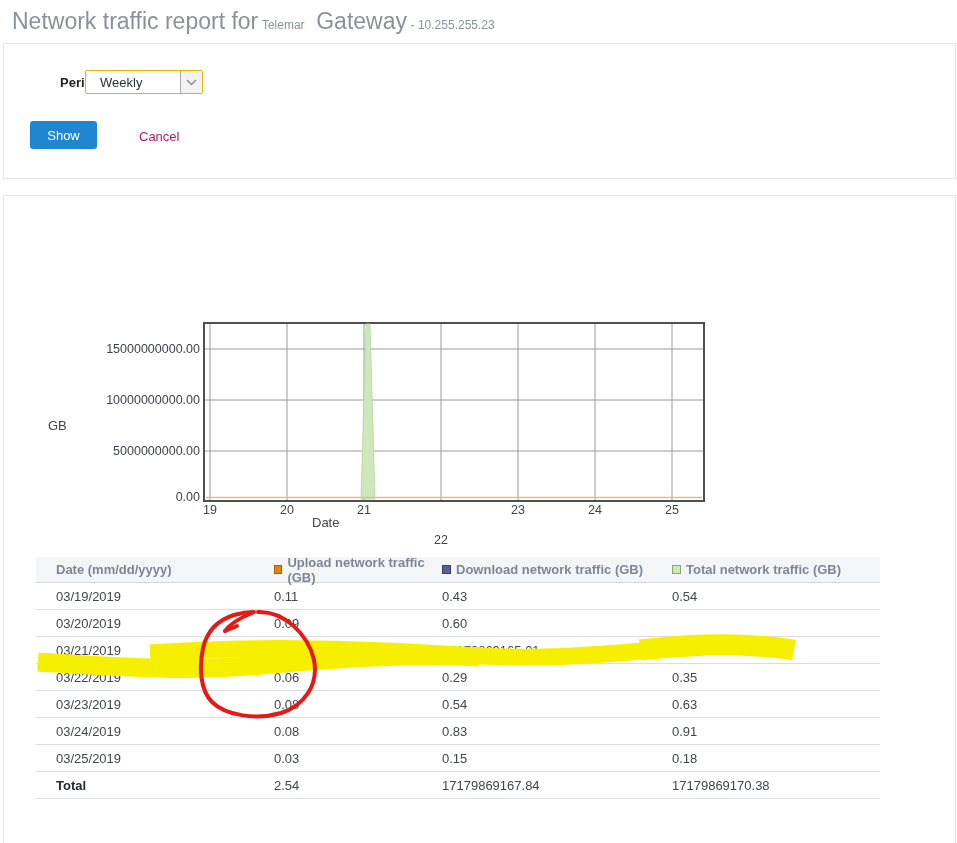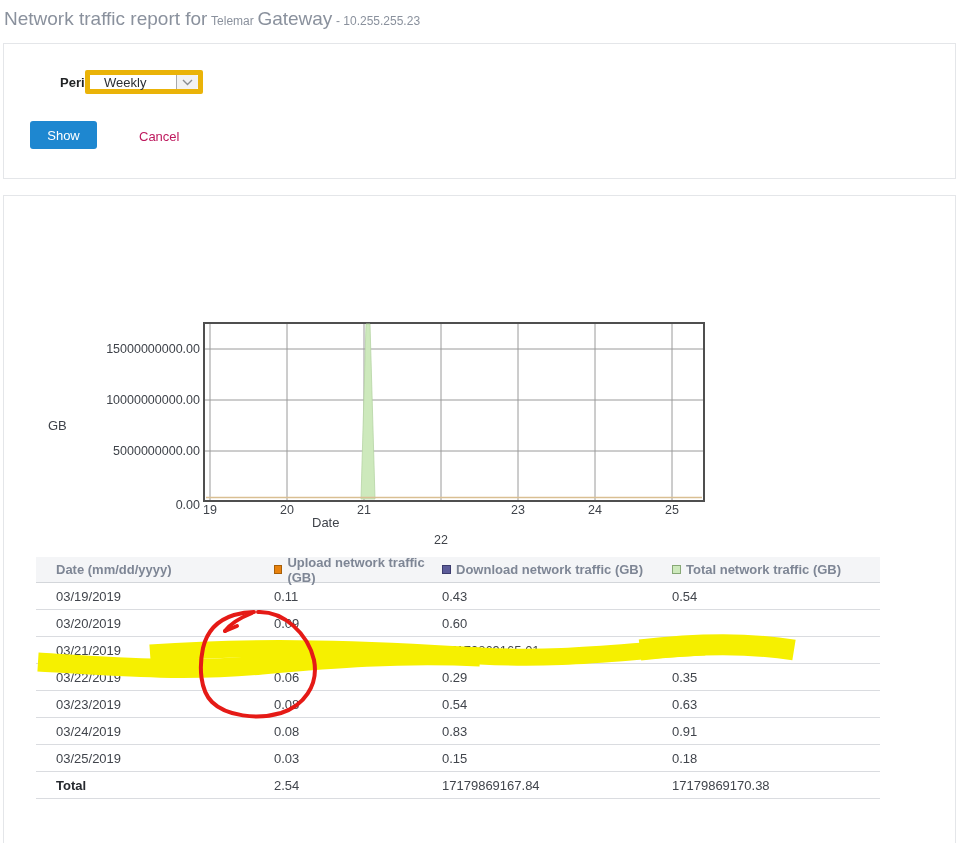--- a/index.html
+++ b/index.html
@@ -4,31 +4,31 @@
 <style>
   html,body{margin:0;padding:0;}
   body{
     width:957px;height:843px;position:relative;overflow:hidden;
     background:#ffffff;
     font-family:"Liberation Sans","DejaVu Sans",sans-serif;
     color:#41454c;font-size:13px;
   }
   
   .page-title{position:absolute;left:4px;top:8px;color:#8a919d;white-space:nowrap;}
-  .page-title .big{font-size:19px;}
+  .page-title .big{font-size:23px;margin-left:8px;}
   .page-title .small{font-size:12px;}
   
   .card{position:absolute;left:3px;width:951px;background:#fff;border:1px solid #e4e6e9;}
   .card-filter{top:43px;height:134px;}
   .card-report{top:195px;height:660px;}
   
   .period-label{position:absolute;left:30px;top:75px;font-weight:bold;color:#222426;padding-left:30px;}
   .select{
     position:absolute;left:85px;top:70px;width:118px;height:24px;
-    border:5px solid #eab308;border-radius:2px;background:#fff;
+    border:1px solid #eab308;border-radius:2px;background:#fff;
     display:flex;align-items:center;cursor:pointer;box-sizing:border-box;
   }
   .select .val{flex:1;padding-left:14px;color:#2b2e33;}
   .select .arrow-box{
     width:21px;height:100%;background:#f2f2f2;border-left:1px solid #a7a9ab;
     display:flex;align-items:center;justify-content:center;border-radius:0 2px 2px 0;
   }
   .btn-show{
     position:absolute;left:30px;top:121px;width:67px;height:28px;
     background:#1e87d0;color:#fff;border:none;border-radius:3px;
@@ -78,21 +78,21 @@
 </div>
 <button class="btn-show">Show</button>
 <a class="link-cancel">Cancel</a>
 
 <div class="card card-report"></div>
 
 <div class="gb-label">GB</div>
 <div class="ytick" style="top:342px;">15000000000.00</div>
 <div class="ytick" style="top:393px;">10000000000.00</div>
 <div class="ytick" style="top:444px;">5000000000.00</div>
-<div class="ytick" style="top:490px;margin-top:8px;">0.00</div>
+<div class="ytick" style="top:490px;">0.00</div>
 
 <svg class="chart-svg" width="502" height="180" viewBox="0 0 502 180">
   <rect x="1" y="1" width="500" height="178" fill="#ffffff" stroke="#4f4f4f" stroke-width="2"></rect>
   <g stroke="#9a9a9a" stroke-width="1">
     <line x1="7" y1="2" x2="7" y2="178"></line>
     <line x1="84" y1="2" x2="84" y2="178"></line>
     <line x1="161" y1="2" x2="161" y2="178"></line>
     <line x1="238" y1="2" x2="238" y2="178"></line>
     <line x1="315" y1="2" x2="315" y2="178"></line>
     <line x1="392" y1="2" x2="392" y2="178"></line>

